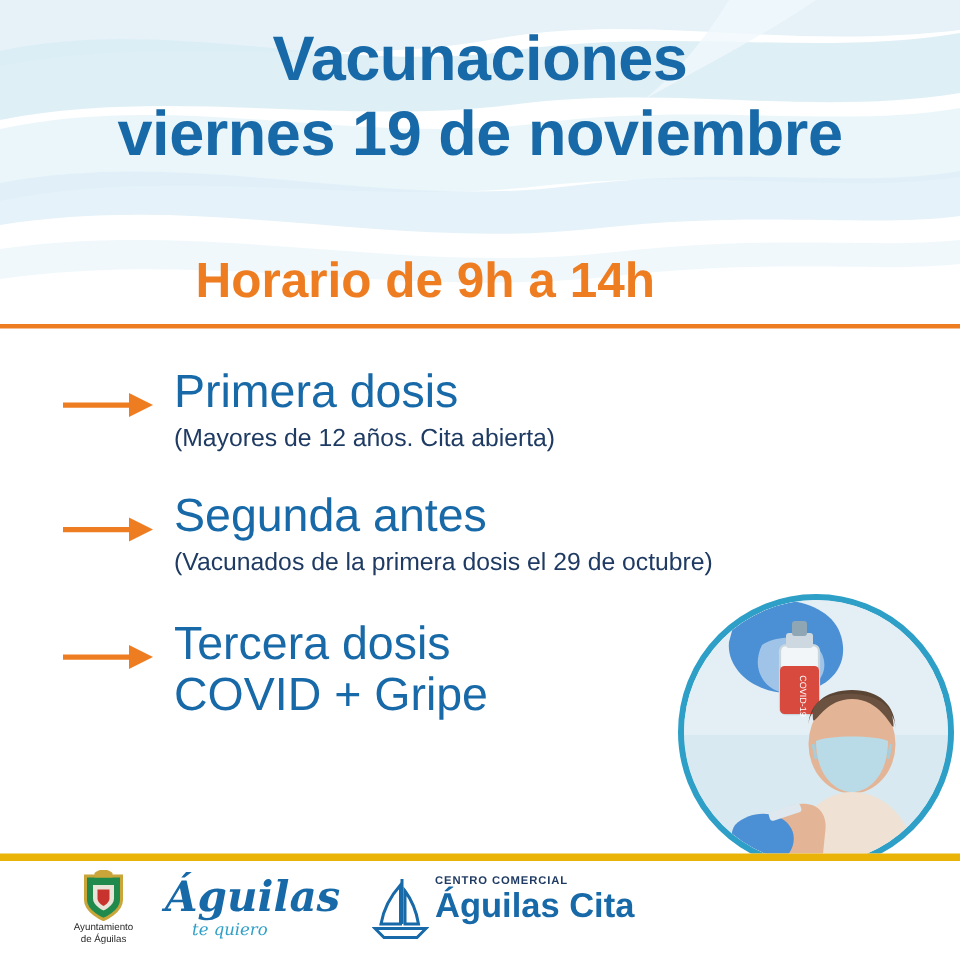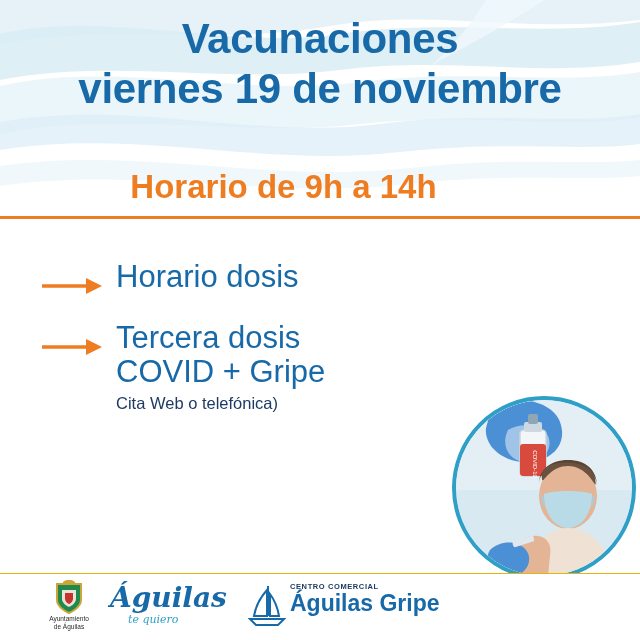--- a/index.html
+++ b/index.html
@@ -136,21 +136,21 @@
   .photo-circle svg { display: block; }
 
   
   .footer {
     position: absolute;
     bottom: 0;
     left: 0;
     width: 640px;
     height: 66px;
     background: #ffffff;
-    border-top: 1px solid #eab308;
+    border-top: 5px solid #eab308;
   }
   .footer-inner {
     position: relative;
     width: 640px;
     height: 66px;
   }
   .crest {
     position: absolute;
     left: 42px;
     top: 6px;
@@ -234,46 +234,62 @@
     <span class="l1">Vacunaciones</span>
     <span class="l2">viernes 19 de noviembre</span>
   </div>
 
   <div class="schedule">Horario de 9h a 14h</div>
 
   <div class="divider"></div>
 
   <div class="items">
 
+    <div class="item item1">
+      <span class="arrow">
+        <svg width="62" height="20" viewBox="0 0 62 20" xmlns="http://www.w3.org/2000/svg">
+          <line x1="0" y1="10" x2="46" y2="10" stroke="#ee7d22" stroke-width="3.5"></line>
+          <polygon points="44,2 60,10 44,18" fill="#ee7d22"></polygon>
+        </svg>
+      </span>
+      <div class="item-title">
+        <span>Primera dosis</span>
+      </div>
+      <div class="item-sub">
+        <span>(Mayores de 12 años. Cita abierta)</span>
+      </div>
+    </div>
 
     <div class="item item2">
       <span class="arrow">
         <svg width="62" height="20" viewBox="0 0 62 20" xmlns="http://www.w3.org/2000/svg">
           <line x1="0" y1="10" x2="46" y2="10" stroke="#ee7d22" stroke-width="3.5"></line>
           <polygon points="44,2 60,10 44,18" fill="#ee7d22"></polygon>
         </svg>
       </span>
       <div class="item-title">
-        <span>Horario dosis</span>
+        <span>Segunda antes</span>
+      </div>
+      <div class="item-sub">
+        <span>(Vacunados de la primera dosis el 29 de octubre)</span>
       </div>
     </div>
 
     <div class="item item3">
       <span class="arrow">
         <svg width="62" height="20" viewBox="0 0 62 20" xmlns="http://www.w3.org/2000/svg">
           <line x1="0" y1="10" x2="46" y2="10" stroke="#ee7d22" stroke-width="3.5"></line>
           <polygon points="44,2 60,10 44,18" fill="#ee7d22"></polygon>
         </svg>
       </span>
       <div class="item-title">
         <span>Tercera dosis</span>
         <span class="t2">COVID + Gripe</span>
       </div>
       <div class="item-sub">
-        <span class="s2">Cita Web o telefónica)</span>
       </div>
     </div>
 
   </div>
 
   <div class="photo-wrap">
     <div class="photo-circle">
       <svg width="176" height="176" viewBox="0 0 176 176" xmlns="http://www.w3.org/2000/svg">
         <defs>
           <clipPath id="circClip">
@@ -335,19 +351,19 @@
       <div class="logo-plaza">
         <span class="plaza-sail">
           <svg width="38" height="44" viewBox="0 0 38 44" xmlns="http://www.w3.org/2000/svg">
             <path d="M20,2 L20,32" stroke="#1769a8" stroke-width="2"></path>
             <path d="M19,6 C10,16 7,26 6,32 L19,32 Z" fill="none" stroke="#1769a8" stroke-width="2"></path>
             <path d="M22,10 C28,18 30,26 31,32 L22,32 Z" fill="none" stroke="#1769a8" stroke-width="2"></path>
             <path d="M2,35 L36,35 L30,41 L8,41 Z" fill="none" stroke="#1769a8" stroke-width="2"></path>
           </svg>
         </span>
         <div class="cc">CENTRO COMERCIAL</div>
-        <div class="name">Águilas Gripe</div>
+        <div class="name">Águilas Cita</div>
       </div>
 
     </div>
   </div>
 
 </div>
 
 </body></html>

